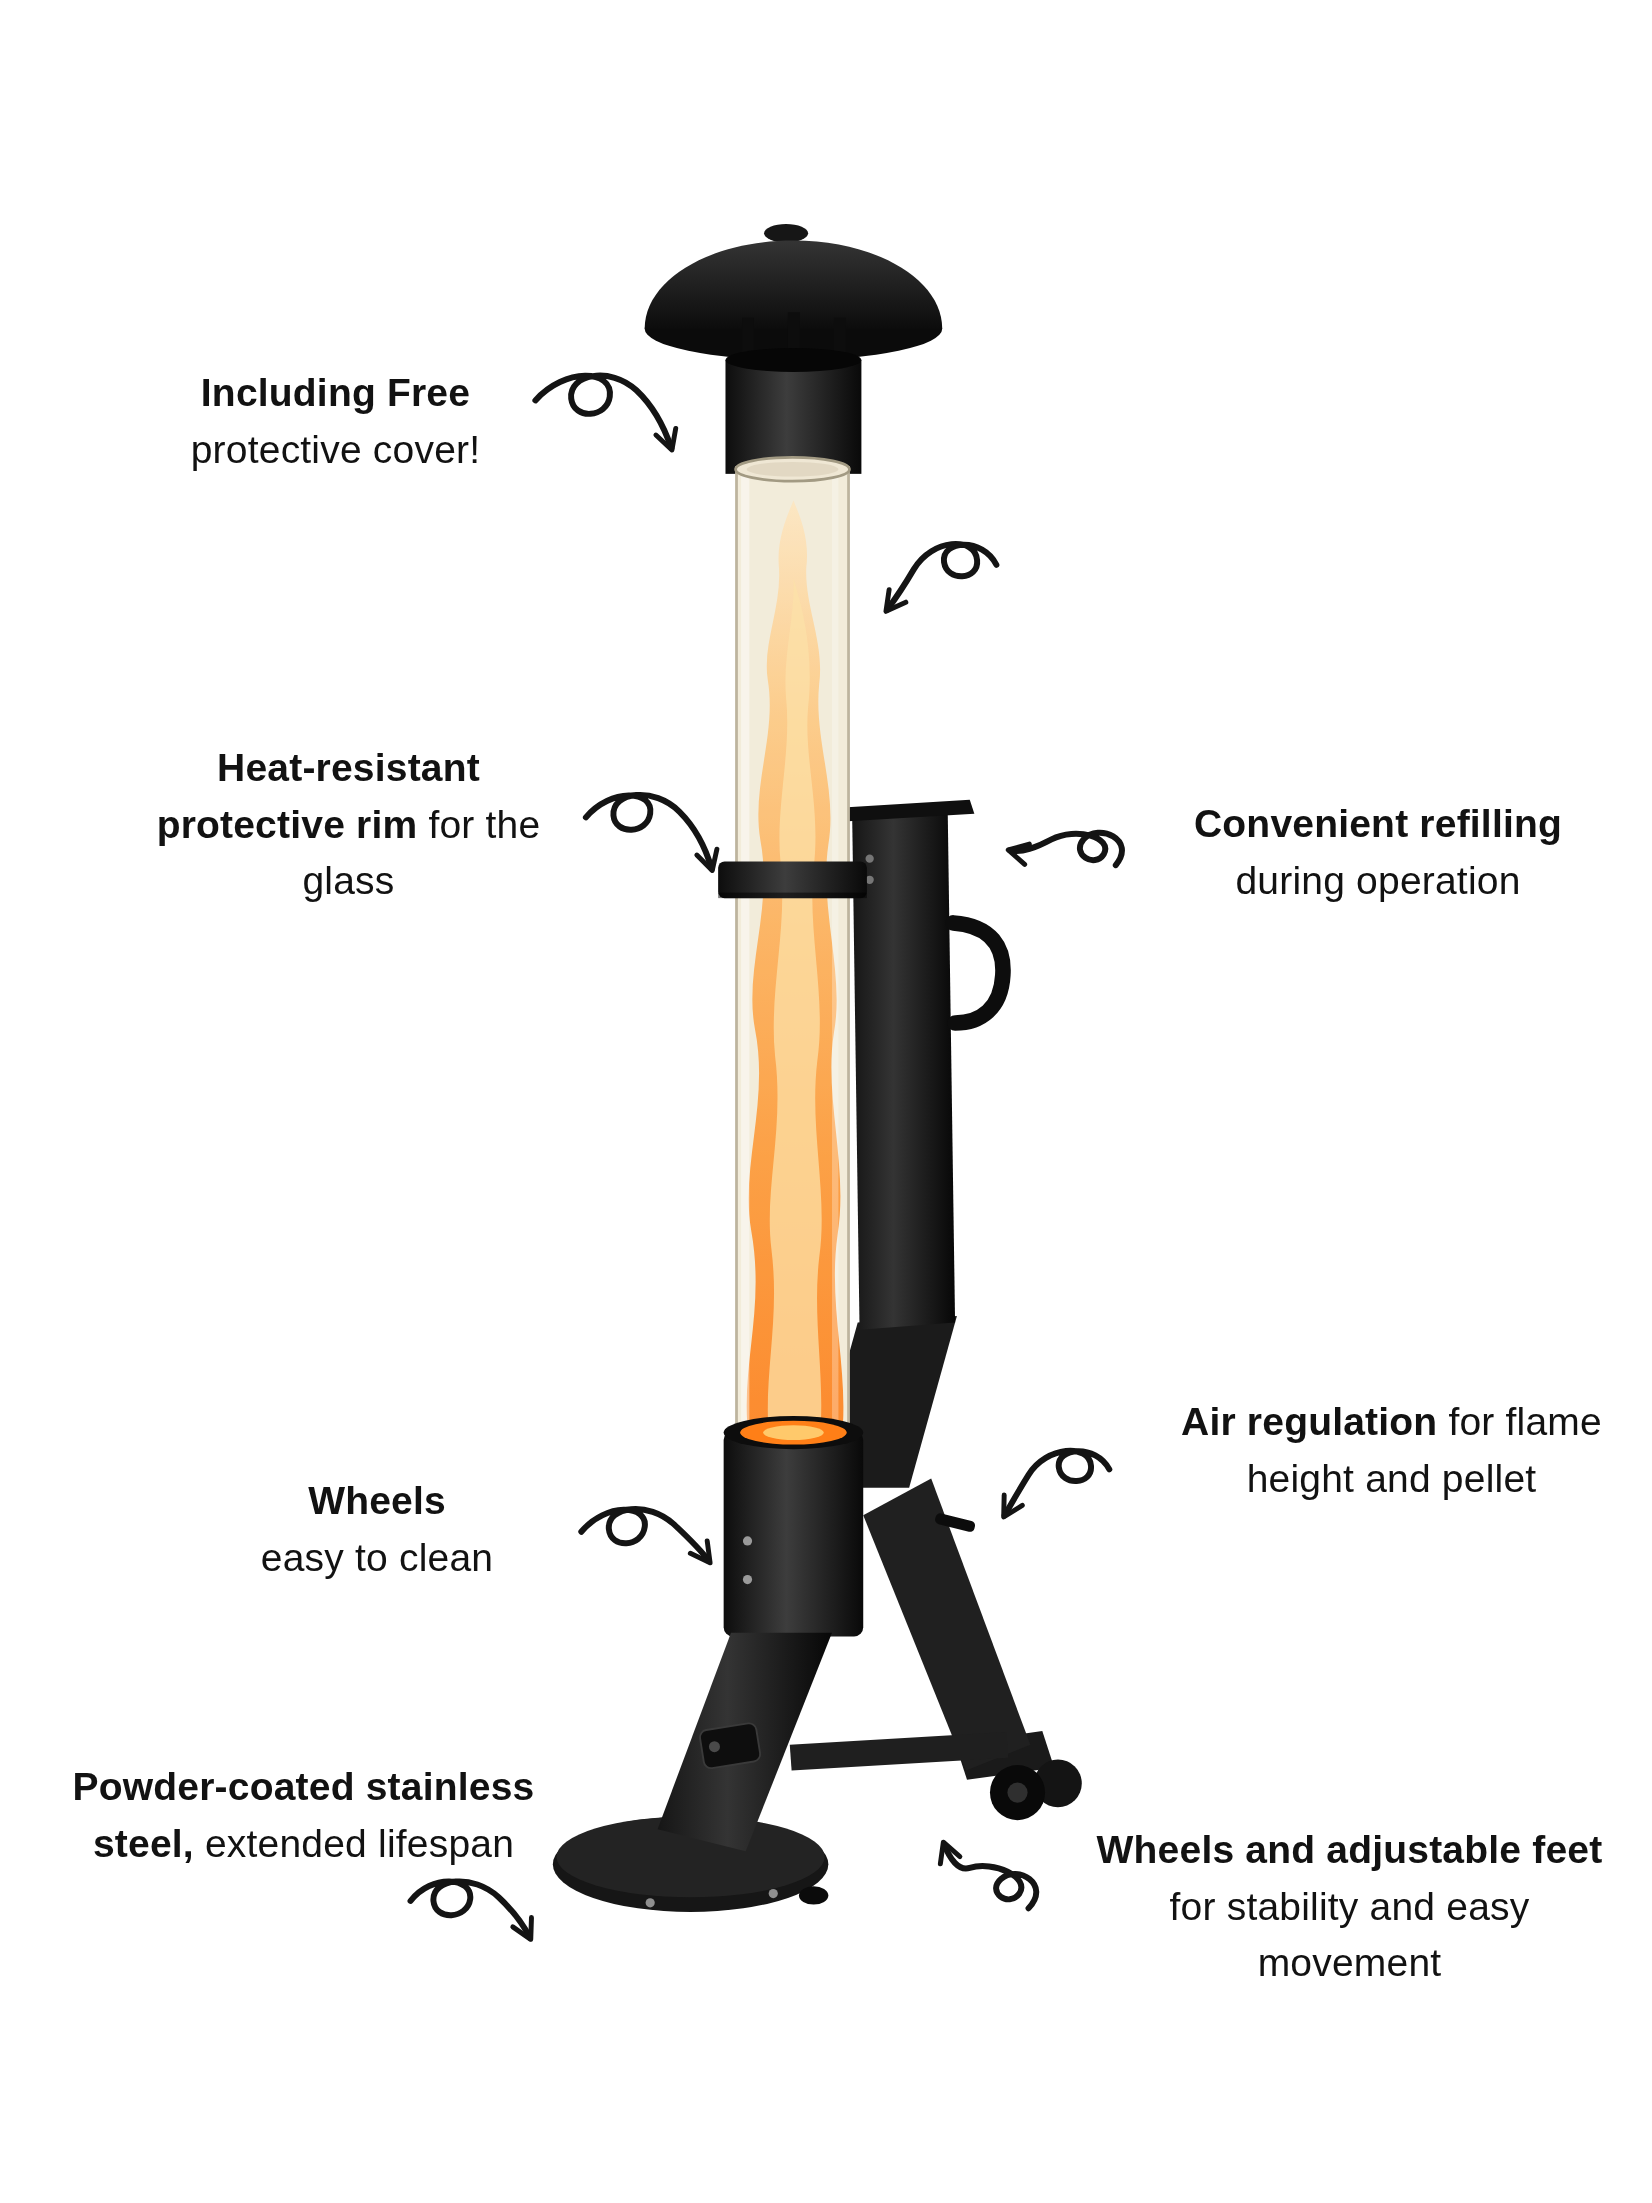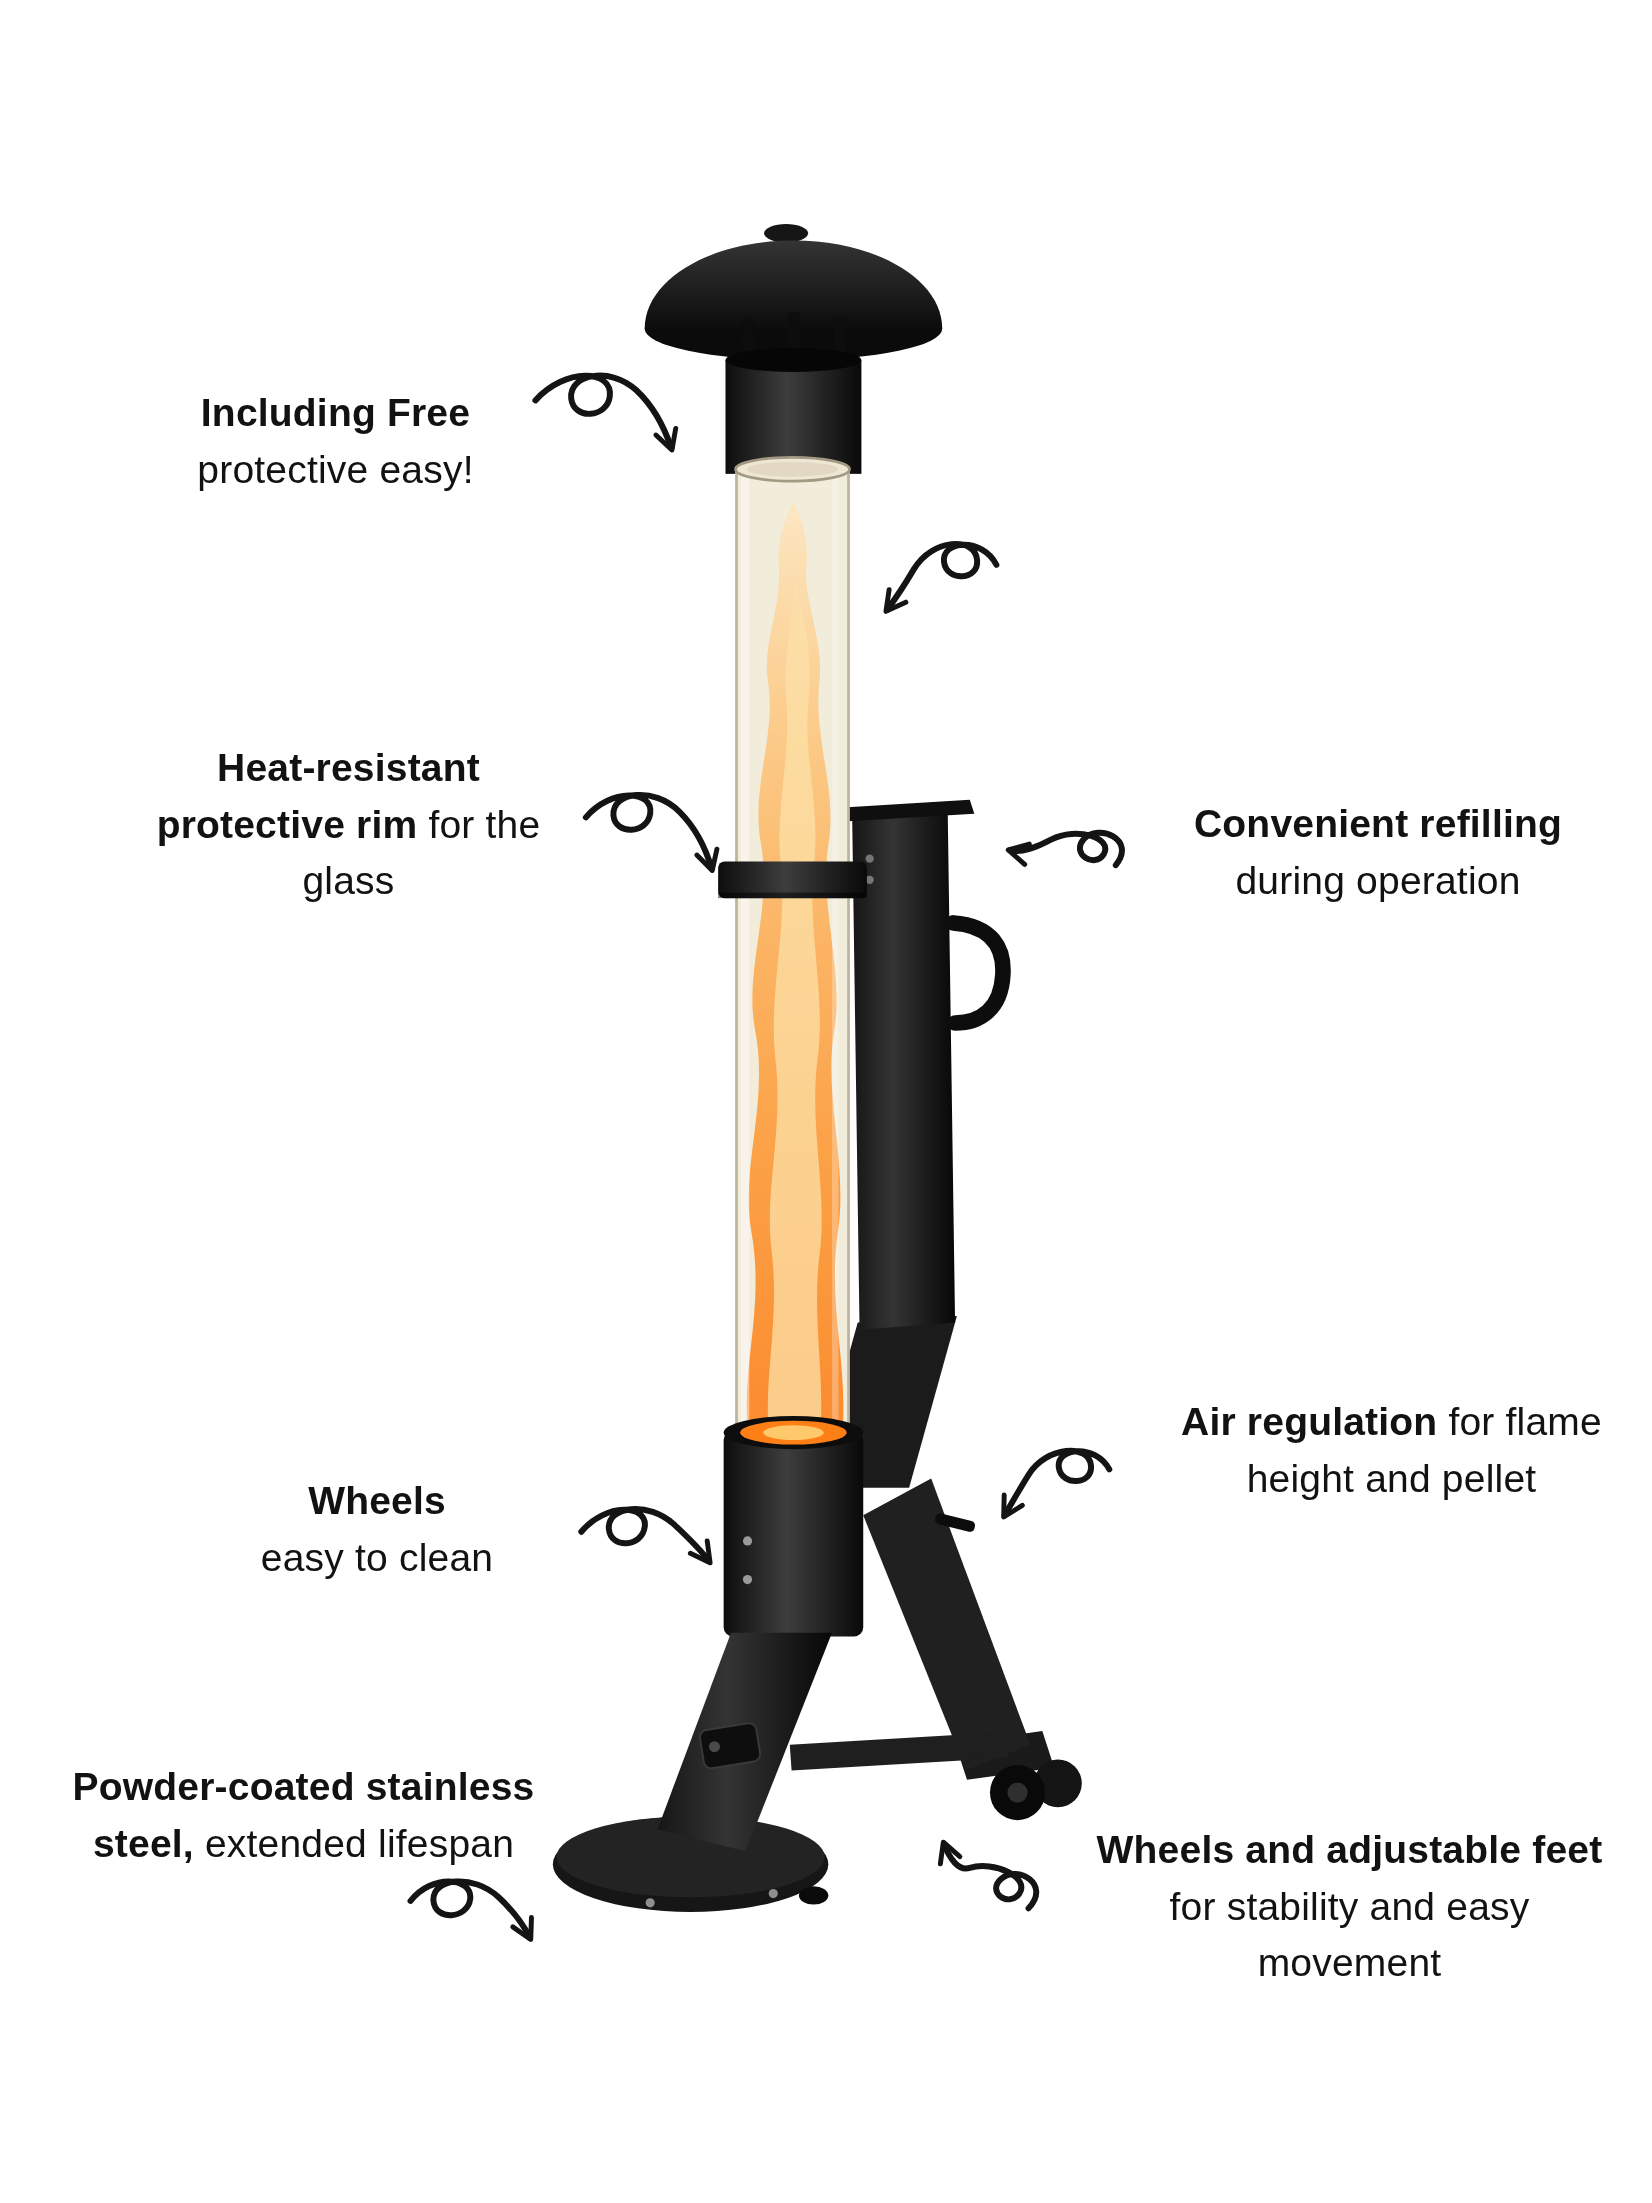--- a/index.html
+++ b/index.html
@@ -121,23 +121,23 @@
       <path marker-end="url(#ah)" d="M1085,615 C1070,585 1025,588 1028,612 C1031,634 1066,632 1064,610 C1062,584 1015,586 995,620 C985,637 975,652 966,664"></path>
       <path marker-end="url(#ah)" d="M638,890 C665,858 712,860 708,886 C705,908 670,910 668,888 C666,862 712,856 740,884 C757,901 768,922 775,946"></path>
       <path marker-end="url(#ah)" d="M1215,942 C1238,914 1196,896 1180,914 C1166,930 1192,946 1202,930 C1212,912 1172,900 1145,914 C1128,923 1113,929 1100,926"></path>
       <path marker-end="url(#ah)" d="M1208,1600 C1193,1572 1150,1576 1153,1598 C1156,1619 1190,1617 1188,1596 C1186,1572 1140,1574 1120,1606 C1110,1622 1102,1636 1094,1650"></path>
       <path marker-end="url(#ah)" d="M633,1668 C660,1636 706,1638 702,1663 C699,1685 665,1687 663,1665 C661,1640 706,1634 734,1660 C750,1675 764,1689 772,1700"></path>
       <path marker-end="url(#ah)" d="M447,2070 C470,2040 515,2044 512,2068 C509,2090 474,2092 472,2070 C470,2045 515,2040 543,2066 C558,2080 570,2096 577,2110"></path>
       <path marker-end="url(#ah)" d="M1120,2078 C1145,2052 1108,2030 1090,2046 C1074,2060 1098,2078 1110,2062 C1122,2044 1082,2026 1056,2034 C1044,2038 1034,2024 1028,2008"></path>
     </g>
   </svg>
 
-  <div class="callout" style="left:129px; top:365px; width:413px;margin-top:20px;">
+  <div class="callout" style="left:129px; top:365px; width:413px;">
     <div><b>Including Free</b></div>
-    <div><span>protective easy!</span></div>
+    <div><span>protective cover!</span></div>
   </div>
 
 
   <div class="callout" style="left:119px; top:740px; width:459px;">
     <div><b>Heat-resistant</b></div>
     <div><b>protective rim</b> <span>for the</span></div>
     <div><span>glass</span></div>
   </div>
 
   <div class="callout" style="left:1139px; top:796px; width:478px;">

